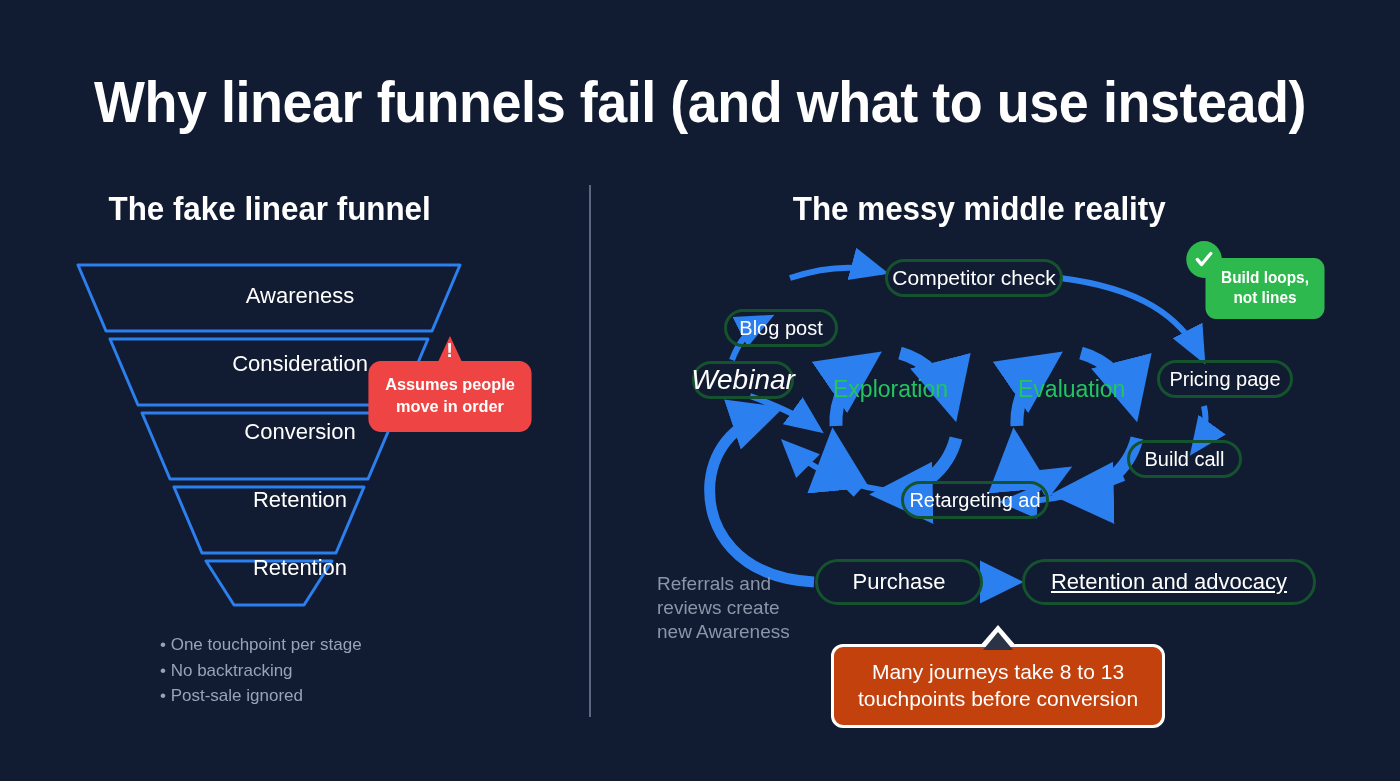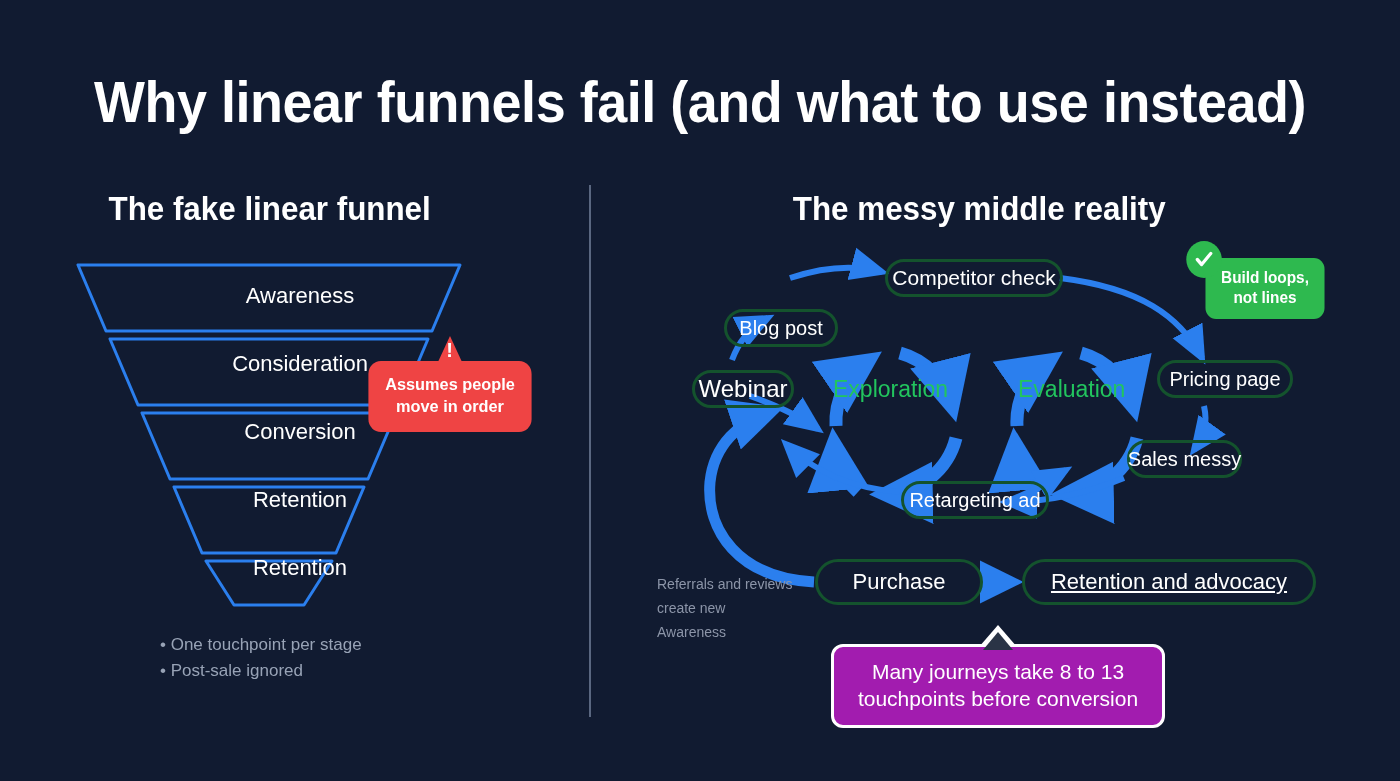--- a/index.html
+++ b/index.html
@@ -92,21 +92,21 @@
     width:37px;height:37px;border-radius:50%;
     background:#2eb94f;
     display:flex;align-items:center;justify-content:center;
   }
   .check-circle svg{display:block;}
 
   
   .tooltip{
     position:absolute;left:831px;top:644px;
     width:334px;
-    background:#a21caf;
+    background:#c2410c;
     border:3px solid #ffffff;
     border-radius:12px;
     color:#ffffff;font-size:21px;line-height:27px;
     text-align:center;
     padding:11px 8px 13px;
     box-sizing:border-box;
   }
   .tooltip .pointer-out,
   .tooltip .pointer-in{position:absolute;width:0;height:0;}
   .tooltip .pointer-out{
@@ -133,21 +133,21 @@
     box-sizing:border-box;
     background:transparent;
     white-space:nowrap;
   }
   .loop-label{
     position:absolute;color:#22c55e;font-size:23px;
     white-space:nowrap;
   }
   .side-note{
     position:absolute;left:657px;top:572px;
-    color:#8c95a8;font-size:14px;line-height:24px;
+    color:#8c95a8;font-size:19px;line-height:24px;
     width:140px;
   }
 </style>
 </head>
 <body>
 
 <div id="stage">
 
   <div class="title">Why linear funnels fail (and what to use instead)</div>
 
@@ -175,20 +175,21 @@
 
   <div class="badge-red">
     <div class="tab"></div>
     <div class="bang">!</div>
     <div>Assumes people</div>
     <div>move in order</div>
   </div>
 
   <div id="bullets">
     <div>• One touchpoint per stage</div>
+    <div>• No backtracking</div>
     <div>• Post-sale ignored</div>
   </div>
 
   <div id="map">
     <svg width="800" height="420" viewBox="0 0 800 420">
       <defs>
         <marker id="ahThin" markerWidth="7" markerHeight="7" refX="5.2" refY="3.2" orient="auto">
           <path d="M0,0.4 L6.4,3.2 L0,6 z" fill="#2b7fee"></path>
         </marker>
         <marker id="ahFat" markerWidth="5.2" markerHeight="5.2" refX="3.6" refY="2.6" orient="auto">
@@ -240,30 +241,30 @@
     <div class="loop-label" style="left:418px;top:146px;">Evaluation</div>
 
     <div class="node" style="left:124px;top:50px;width:114px;height:38px;font-size:20px;margin-top:29px;">
       <span>Blog post</span>
     </div>
 
     <div class="node" style="left:285px;top:29px;width:178px;height:38px;font-size:21px;">
       <span>Competitor check</span>
     </div>
 
-    <div class="node" style="left:92px;top:140px;width:102px;height:38px;font-size:24px;">
+    <div class="node" style="left:92px;top:131px;width:102px;height:38px;font-size:28px;font-style:italic;">
       <span>Webinar</span>
     </div>
 
     <div class="node" style="left:557px;top:130px;width:136px;height:38px;font-size:20px;text-align:center;">
       <span>Pricing page</span>
     </div>
 
     <div class="node" style="left:527px;top:210px;width:115px;height:38px;font-size:20px;">
-      <span>Sales messy</span>
+      <span>Build call</span>
     </div>
 
     <div class="node" style="left:215px;top:329px;width:168px;height:46px;font-size:22px;">
       <span>Purchase</span>
     </div>
 
     <div class="node" style="left:301px;top:251px;width:148px;height:38px;font-size:20px;">
       <span>Retargeting ad</span>
     </div>
 

